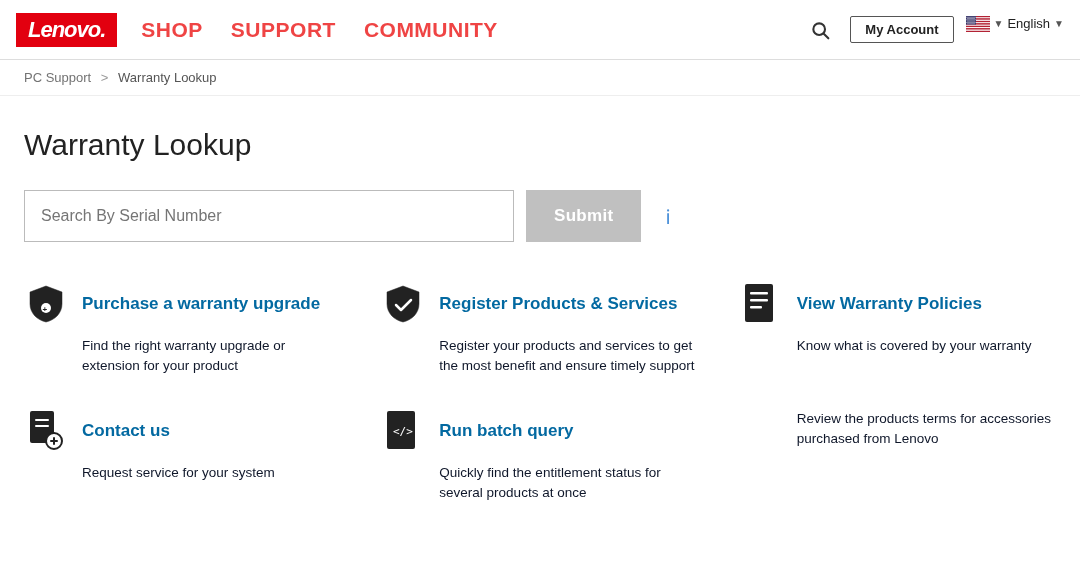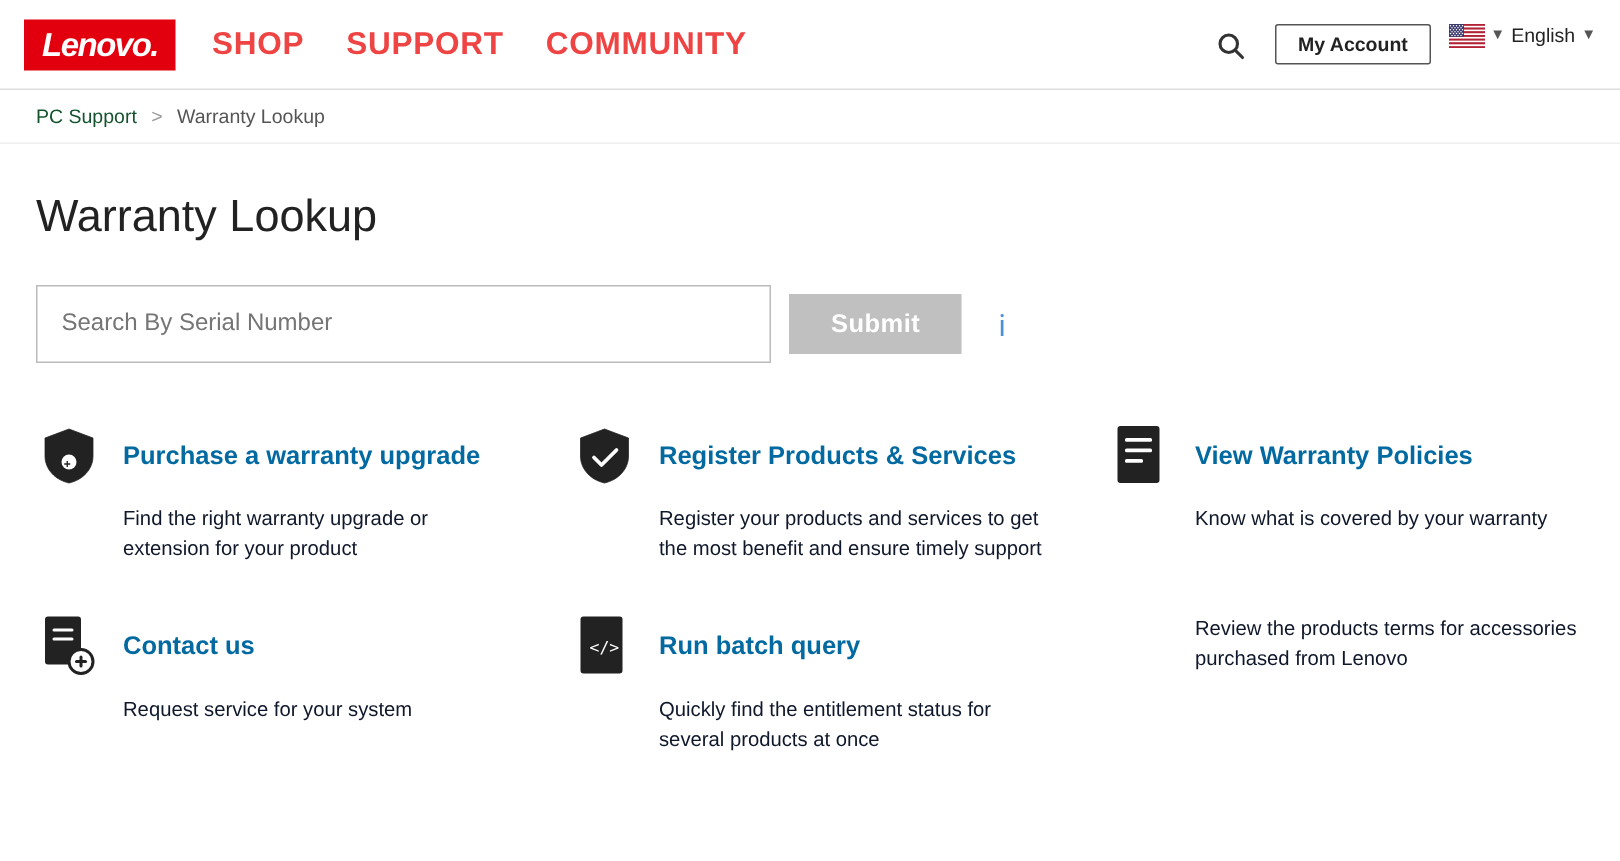--- a/index.html
+++ b/index.html
@@ -84,21 +84,21 @@
     }
 
     
     .breadcrumb {
       padding: 10px 24px;
       font-size: 13px;
       color: #555;
       border-bottom: 1px solid #eee;
     }
     .breadcrumb a {
-      color: #14532d;
+      color: #737373;
       text-decoration: none;
       margin-top: 32px;
     }
     .breadcrumb-sep { margin: 0 6px; color: #999; }
 
     
     .main-content {
       padding: 32px 24px;
       max-width: 1080px;
     }
@@ -120,21 +120,21 @@
       width: 490px;
       height: 52px;
       border: 1.5px solid #bbb;
       padding: 0 16px;
       font-size: 16px;
       color: #999;
       outline: none;
       background: #fff;
     }
     .submit-btn {
-      height: 40px;
+      height: 52px;
       padding: 0 28px;
       background: #c0c0c0;
       color: #fff;
       font-size: 17px;
       font-weight: 600;
       border: none;
       cursor: pointer;
       letter-spacing: 0.3px;
     }
     .info-icon {

